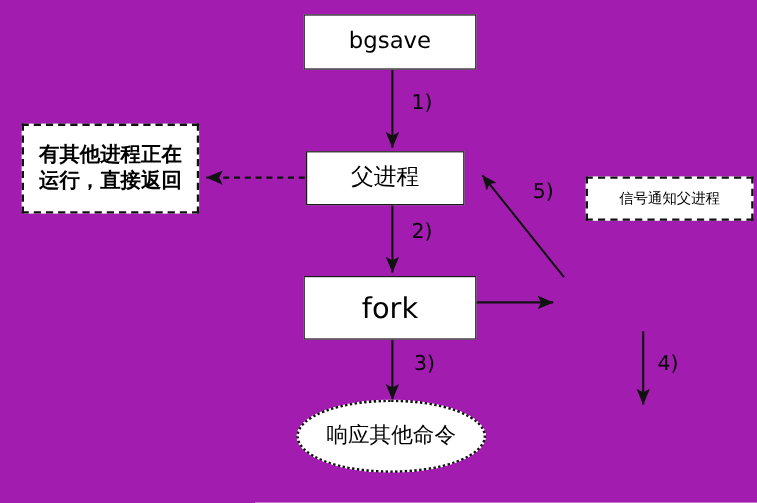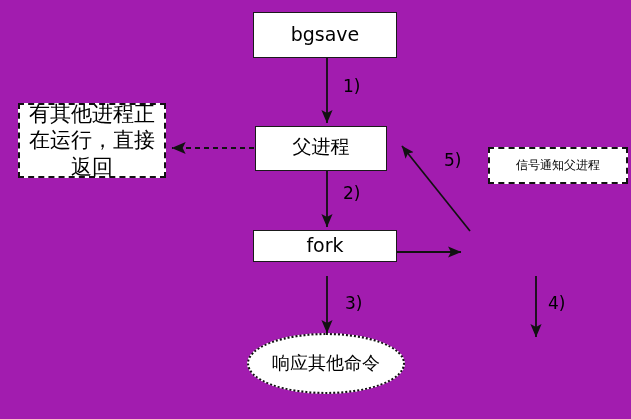--- a/index.html
+++ b/index.html
@@ -44,25 +44,25 @@
   }
   .ellipse {
     border: 2px dotted #111111;
     border-radius: 50%;
     background: #ffffff;
   }
 
   
   #node-bgsave      { left: 253px; top: 12px;  width: 144px; height: 46px;  font-size: 19px; }
   #node-parent      { left: 255px; top: 126px; width: 132px; height: 45px;  font-size: 19px; font-family: Liberation Mono, monospace; }
-  #node-fork        { left: 253px; top: 230px; width: 144px; height: 32px;  font-size: 19px; }
+  #node-fork        { left: 253px; top: 230px; width: 144px; height: 53px;  font-size: 24px; }
   #node-child       { left: 465px; top: 230px; width: 143px; height: 46px;  font-size: 19px; }
   #node-rdb         { left: 465px; top: 340px; width: 143px; height: 46px;  font-size: 18px; }
   #node-other-cmd   { left: 247px; top: 333px; width: 158px; height: 61px;  font-size: 18px; }
-  #note-running     { left: 18px;  top: 103px; width: 148px; height: 75px;  font-size: 21px; padding: 0 6px; }
+  #note-running     { left: 18px;  top: 103px; width: 148px; height: 75px;  font-size: 17px; padding: 0 6px; font-weight: bold; }
   #note-signal      { left: 488px; top: 147px; width: 140px; height: 37px;  font-size: 12px; }
 
   .edge-label {
     position: absolute;
     color: #000000;
     font-size: 17px;
     font-family: "DejaVu Sans", "Liberation Sans", sans-serif;
   }
   #label-1 { left: 343px; top: 76px; }
   #label-2 { left: 343px; top: 183px; }

